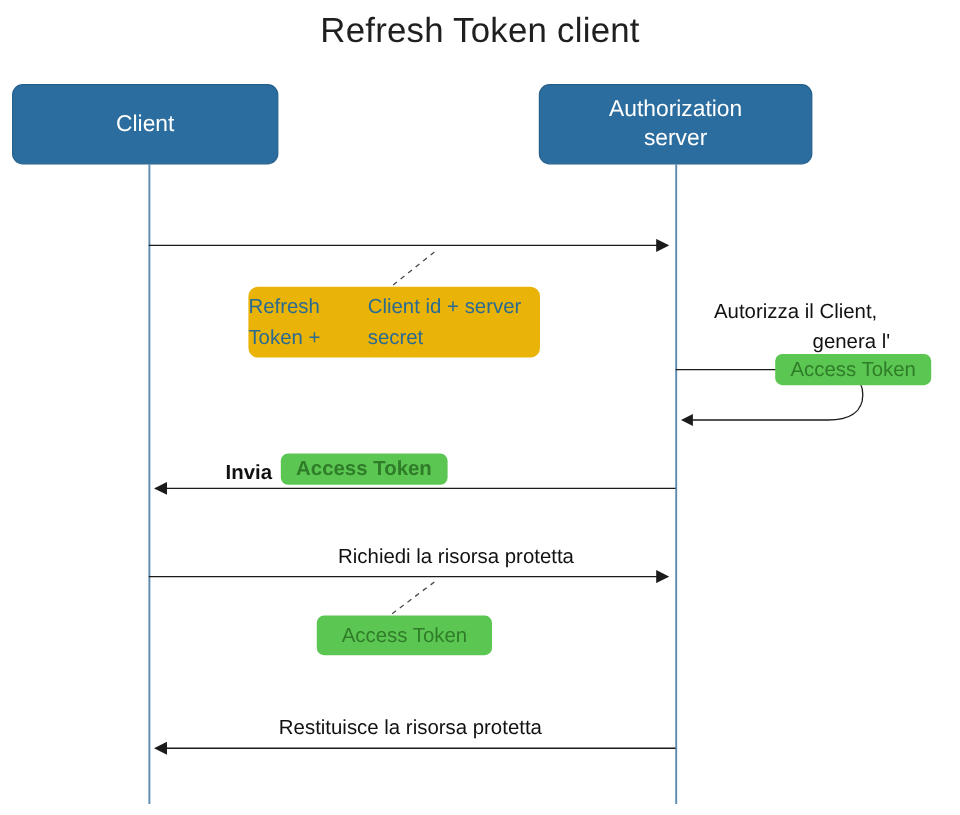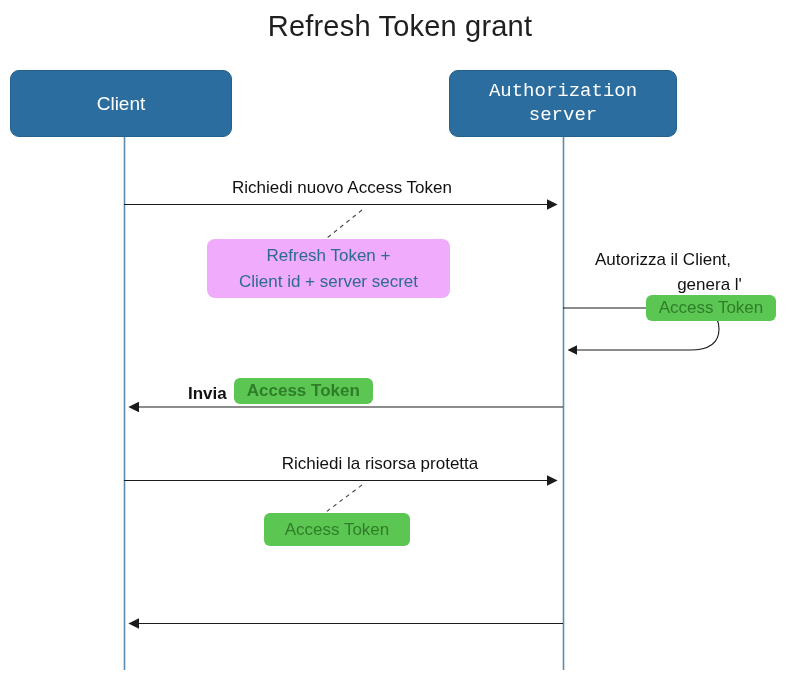--- a/index.html
+++ b/index.html
@@ -10,29 +10,29 @@
   .title{
     position:absolute;left:0;top:10px;width:800px;text-align:center;
     font-size:29px;color:#1f1f1f;letter-spacing:0.2px;
   }
   .actor{
     position:absolute;top:70px;height:67px;background:#2b6d9e;border:1px solid #255f8b;
     border-radius:9px;display:flex;align-items:center;justify-content:center;
     color:#ffffff;font-size:19px;line-height:1.25;text-align:center;box-sizing:border-box;
   }
   .actor-client{left:10px;width:222px;}
-  .actor-auth{left:449px;width:228px;padding:0 30px;font-family:Liberation Mono, monospace;}
+  .actor-auth{left:449px;width:228px;padding:0 30px;}
   svg.connectors{position:absolute;left:0;top:0;width:800px;height:679px;}
   .msg{
     position:absolute;left:124px;width:436px;text-align:center;
     font-size:17px;color:#111111;white-space:nowrap;
   }
   .note-blue{
     position:absolute;left:207px;top:239px;width:243px;height:59px;
-    background:#f0abfc;border-radius:8px;display:flex;flex-direction:column;
+    background:#eab308;border-radius:8px;display:flex;flex-direction:row;
     align-items:center;justify-content:center;color:#2b6b92;font-size:17px;line-height:26px;
   }
   .chip{
     display:inline-block;background:#5cc653;color:#2f7d28;border-radius:6px;
     padding:3px 13px;font-size:17px;white-space:nowrap;
   }
   .auth-response{
     position:absolute;left:595px;top:248px;width:232px;font-size:17px;color:#111111;
   }
   .auth-response .line1{line-height:24px;}
@@ -72,30 +72,29 @@
 
     <line x1="563" y1="407" x2="130" y2="407" stroke="#1b1b1b" stroke-width="1.2" marker-end="url(#arrowhead)"></line>
 
     <line x1="124" y1="480.5" x2="556" y2="480.5" stroke="#1b1b1b" stroke-width="1.2" marker-end="url(#arrowhead)"></line>
 
     <line x1="362" y1="485" x2="326" y2="512" stroke="#4a4a4a" stroke-width="1.1" stroke-dasharray="4 4"></line>
 
     <line x1="563" y1="623.5" x2="130" y2="623.5" stroke="#1b1b1b" stroke-width="1.2" marker-end="url(#arrowhead)"></line>
   </svg>
 
-  <div class="title">Refresh Token grant</div>
+  <div class="title">Refresh Token client</div>
 
   <div class="actor actor-client">
     <span>Client</span>
   </div>
   <div class="actor actor-auth">
     <span>Authorization server</span>
   </div>
 
-  <div class="msg" style="top:178px;">Richiedi nuovo Access Token</div>
 
   <div class="note-blue">
     <span>Refresh Token +</span>
     <span>Client id + server secret</span>
   </div>
 
   <div class="auth-response">
     <div class="line1">Autorizza il Client,</div>
     <div class="line2">
       <span class="prefix">genera l'</span>
@@ -105,14 +104,15 @@
 
   <div class="send-row">
     <span class="prefix">Invia</span>
     <span class="chip">Access Token</span>
   </div>
 
   <div class="msg" style="top:454px;padding-left:38px;">Richiedi la risorsa protetta</div>
 
   <div class="note-green">Access Token</div>
 
+  <div class="msg" style="top:597px;">Restituisce la risorsa protetta</div>
 
 </div>
 
 </body></html>

